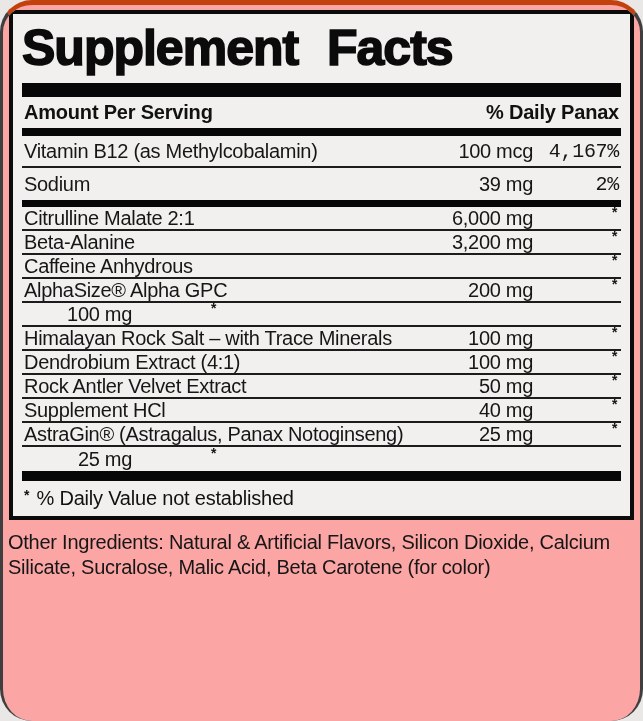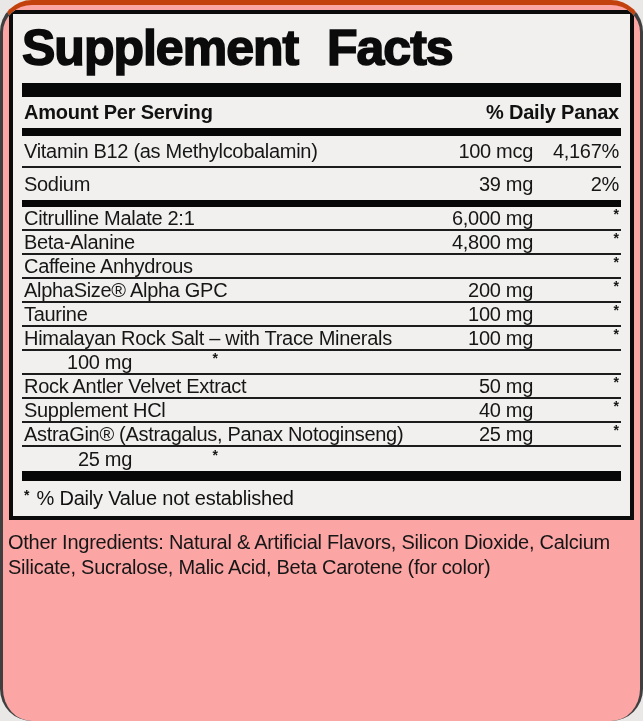--- a/index.html
+++ b/index.html
@@ -52,21 +52,21 @@
     display:flex; align-items:center;
     font-size:20px; letter-spacing:-0.3px; color:#161616;
     border-bottom:2px solid #1c1c1c;
     padding:0 2px;
   }
   .row.daily { height:32px; }
   .row.ing   { height:24px; }
   .row.nb    { border-bottom:none; }
   .cell-name { flex:1; white-space:nowrap; overflow:visible; }
   .cell-amt  { width:108px; text-align:right; white-space:nowrap; }
-  .cell-dv   { width:86px; text-align:right; white-space:nowrap; }
+  .cell-dv   { width:86px; text-align:right; white-space:nowrap;font-family:Liberation Mono, monospace; }
   .star {
     font-size:14px; line-height:14px;
     position:relative; top:-6px;
     font-weight:bold; letter-spacing:0;
   }
   .footnote {
     display:flex; align-items:center;
     height:35px; font-size:20px; letter-spacing:-0.2px; padding:0 2px;
   }
   .footnote .star { margin-right:7px; top:-4px; }
@@ -106,43 +106,43 @@
 
     <div class="bar bar-7"></div>
 
     <div class="row ing">
       <span class="cell-name">Citrulline Malate 2:1</span>
       <span class="cell-amt">6,000 mg</span>
       <span class="cell-dv"><span class="star">*</span></span>
     </div>
     <div class="row ing">
       <span class="cell-name">Beta-Alanine</span>
-      <span class="cell-amt">4,800 mg</span>
+      <span class="cell-amt">3,200 mg</span>
       <span class="cell-dv"><span class="star">*</span></span>
     </div>
     <div class="row ing">
       <span class="cell-name">Caffeine Anhydrous</span>
       <span class="cell-dv"><span class="star">*</span></span>
     </div>
     <div class="row ing">
       <span class="cell-name">AlphaSize® Alpha GPC</span>
       <span class="cell-amt">200 mg</span>
       <span class="cell-dv"><span class="star">*</span></span>
     </div>
     <div class="row ing">
-      <span class="cell-name">Taurine</span>
       <span class="cell-amt">100 mg</span>
       <span class="cell-dv"><span class="star">*</span></span>
     </div>
     <div class="row ing">
       <span class="cell-name">Himalayan Rock Salt – with Trace Minerals</span>
       <span class="cell-amt">100 mg</span>
       <span class="cell-dv"><span class="star">*</span></span>
     </div>
     <div class="row ing">
+      <span class="cell-name">Dendrobium Extract (4:1)</span>
       <span class="cell-amt">100 mg</span>
       <span class="cell-dv"><span class="star">*</span></span>
     </div>
     <div class="row ing">
       <span class="cell-name">Rock Antler Velvet Extract</span>
       <span class="cell-amt">50 mg</span>
       <span class="cell-dv"><span class="star">*</span></span>
     </div>
     <div class="row ing">
       <span class="cell-name">Supplement HCl</span>

